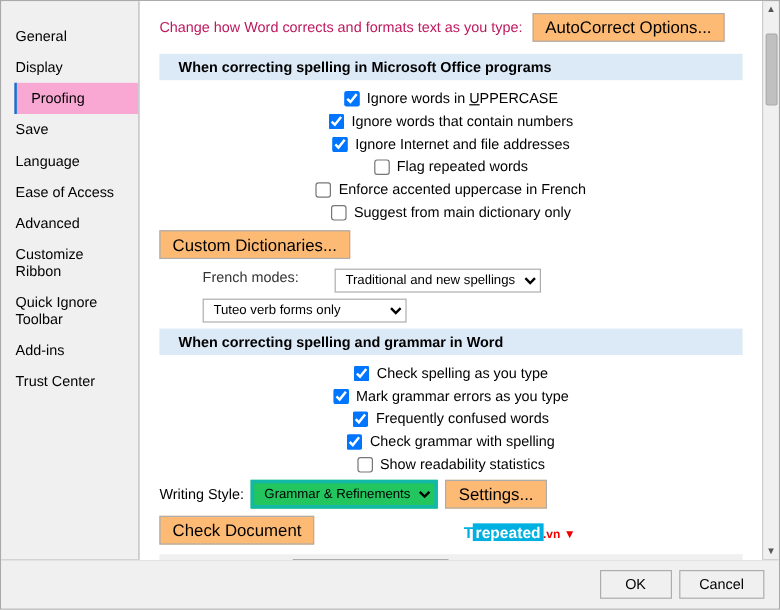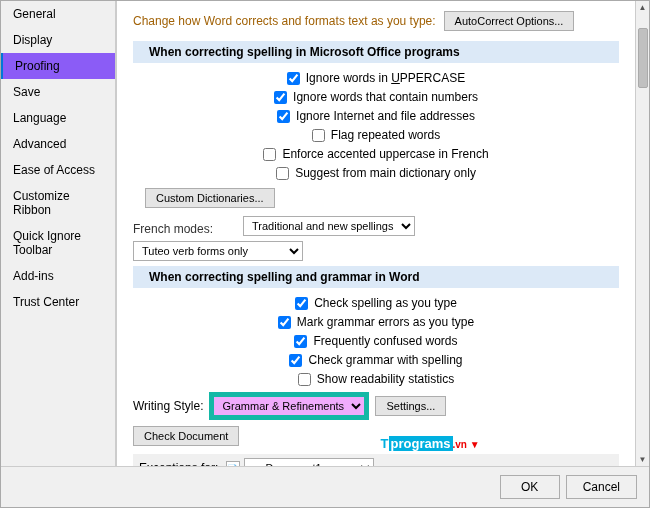--- a/index.html
+++ b/index.html
@@ -20,55 +20,56 @@
     .dialog-body {
       display: flex;
       flex: 1;
       overflow: hidden;
     }
     
     .sidebar {
       width: 115px;
       background: #f0f0f0;
       border-right: 1px solid #ccc;
-      padding-top: 0;
+      padding-top: 16px;
     }
     .sidebar-item {
       padding: 6px 12px;
       cursor: pointer;
       font-size: 12px;
       color: #000;
     }
     .sidebar-item.active {
-      background: #8b5cf6;
+      background: #f9a8d4;
       border-left: 2px solid #0078d7;
+      margin-left: 11px;
     }
     
     .main-content {
       flex: 1;
       padding: 10px 16px;
       background: #fff;
       overflow-y: auto;
       border-left: 1px solid #ccc;
     }
     .top-row {
       display: flex;
       align-items: center;
       margin-bottom: 10px;
       font-size: 12px;
     }
     .top-row label {
       margin-right: 8px;
-      color: #a16207;
+      color: #be185d;
     }
     .btn {
-      background: #e5e5e5;
+      background: #fdba74;
       border: 1px solid #adadad;
       padding: 3px 10px;
-      font-size: 11px;
+      font-size: 14px;
       cursor: pointer;
       color: #000;
     }
     .section-header {
       background: #dce9f7;
       padding: 4px 16px;
       font-size: 12px;
       font-weight: 600;
       margin-bottom: 8px;
       margin-top: 4px;
@@ -79,27 +80,28 @@
       margin-bottom: 5px;
       font-size: 12px;
       justify-content: center;
     }
     .checkbox-row input[type="checkbox"] {
       margin-right: 6px;
       width: 13px;
       height: 13px;
     }
     .custom-dict-btn {
-      margin: 8px 12px;
+      margin: 8px 0;
     }
     .mode-row {
       display: flex;
-      align-items: flex-end;
+      align-items: flex-start;
       margin-bottom: 5px;
       font-size: 12px;
+      margin-left: 36px;
     }
     .mode-row label {
       width: 110px;
       color: #333;
     }
     .mode-row select {
       font-size: 11px;
       padding: 2px 4px;
       border: 1px solid #adadad;
       background: #fff;
@@ -110,22 +112,22 @@
       align-items: center;
       margin: 6px 0;
       font-size: 12px;
     }
     .writing-style-row label {
       margin-right: 6px;
     }
     .writing-style-row select {
       font-size: 11px;
       padding: 2px 4px;
-      border: 5px solid #14b8a6;
-      background: #f0abfc;
+      border: 3px solid #14b8a6;
+      background: #22c55e;
       min-width: 150px;
       margin-right: 6px;
     }
     .exceptions-row {
       display: flex;
       align-items: center;
       margin: 4px 0;
       font-size: 12px;
       background: #f0f0f0;
       padding: 4px 6px;
@@ -244,24 +246,24 @@
         <div class="sidebar-item active">
           <span>Proofing</span>
         </div>
         <div class="sidebar-item">
           <span>Save</span>
         </div>
         <div class="sidebar-item">
           <span>Language</span>
         </div>
         <div class="sidebar-item">
+          <span>Ease of Access</span>
+        </div>
+        <div class="sidebar-item">
           <span>Advanced</span>
-        </div>
-        <div class="sidebar-item">
-          <span>Ease of Access</span>
         </div>
         <div class="sidebar-item">
           <span>Customize Ribbon</span>
         </div>
         <div class="sidebar-item">
           <span>Quick Ignore Toolbar</span>
         </div>
         <div class="sidebar-item">
           <span>Add-ins</span>
         </div>
@@ -375,20 +377,20 @@
           <span class="scrollbar-arrow">▲</span>
           <div class="scrollbar-thumb"></div>
           <span class="scrollbar-arrow" style="margin-top:auto">▼</span>
         </div>
       </div>
     </div>
 
     <div class="dialog-footer">
       <div style="position:relative; flex:1;">
         <div class="watermark">
-          <span class="t">T</span><span class="rest">programs</span><span class="vn">.vn ▼</span>
+          <span class="t">T</span><span class="rest">repeated</span><span class="vn">.vn ▼</span>
         </div>
       </div>
       <button class="footer-btn ok">OK</button>
       <button class="footer-btn">Cancel</button>
     </div>
   </div>
 </div>
 
 </body></html>

